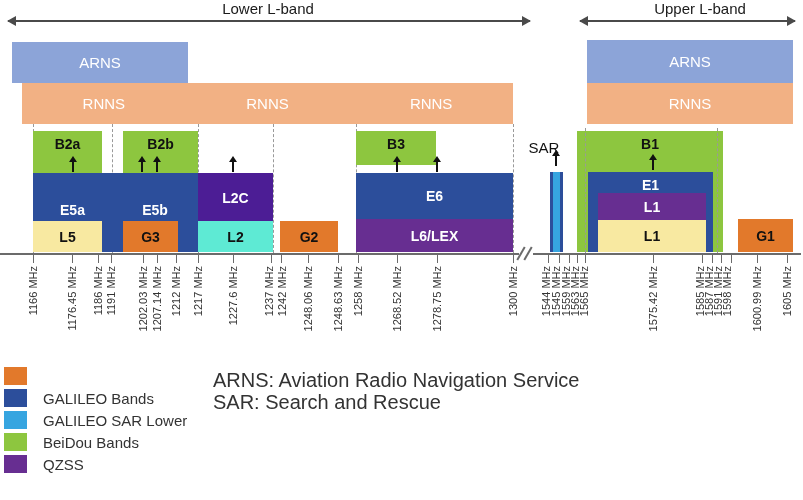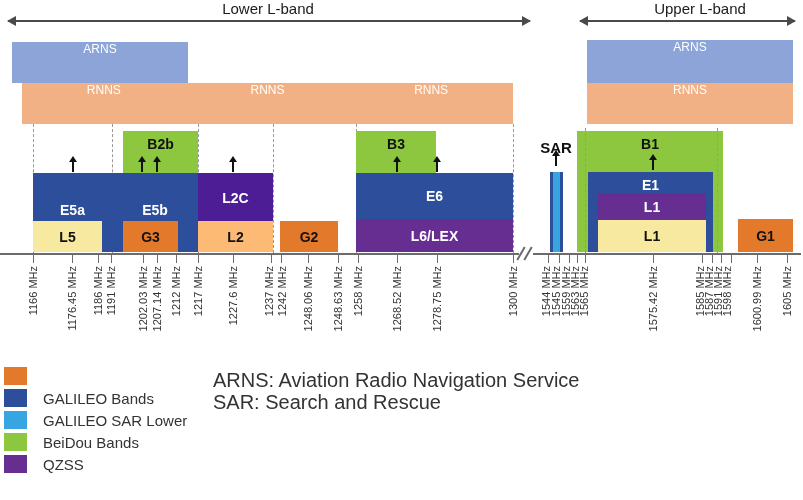--- a/index.html
+++ b/index.html
@@ -6,22 +6,22 @@
   .stage{position:relative;width:803px;height:500px;background:#fff;
          font-family:"Liberation Sans",sans-serif;overflow:hidden;}
 
   .title{position:absolute;top:0;width:220px;text-align:center;font-size:15px;color:#1a1a1a;}
 
   .harrow{position:absolute;top:20px;height:2px;background:#4a4a4a;}
   .ah{position:absolute;width:0;height:0;top:-4px;}
   .ah.l{left:-1px;border-top:5px solid transparent;border-bottom:5px solid transparent;border-right:9px solid #4a4a4a;}
   .ah.r{right:-1px;border-top:5px solid transparent;border-bottom:5px solid transparent;border-left:9px solid #4a4a4a;}
 
-  .bar{position:absolute;display:flex;justify-content:center;
-       color:#fff;font-size:12px;z-index:1;}
+  .bar{position:absolute;display:flex;align-items:center;justify-content:center;
+       color:#fff;font-size:15px;z-index:1;}
   .bar.multi{justify-content:space-around;}
 
   .dash{position:absolute;width:0;border-left:1px dashed #999;z-index:0;}
   .dash.over{z-index:4;}
 
   .block{position:absolute;box-sizing:border-box;display:flex;justify-content:center;
          align-items:center;font-size:14px;font-weight:700;color:#111;z-index:1;}
   .block.light{color:#fff;}
   .block.top{align-items:flex-start;padding-top:5px;}
   .block.low{align-items:flex-end;padding-bottom:34px;}
@@ -33,22 +33,22 @@
   .uparrow::before{content:"";position:absolute;top:-6px;left:-3px;width:0;height:0;
        border-left:4px solid transparent;border-right:4px solid transparent;border-bottom:6px solid #111;}
 
   .axisline{position:absolute;top:253px;height:2px;background:#6b6b6b;z-index:5;}
   .tick{position:absolute;top:255px;width:1px;height:8px;background:#6b6b6b;z-index:5;}
   .brk{position:absolute;top:246px;width:2px;height:15px;background:#6b6b6b;transform:rotate(30deg);z-index:6;}
 
   .freq{position:absolute;top:342px;height:13px;width:76px;transform-origin:0 0;
         transform:rotate(-90deg);text-align:right;font-size:11px;color:#333;white-space:nowrap;}
 
-  .sartext{position:absolute;left:524px;top:139px;width:64px;text-align:center;
-           font-size:15px;font-weight:700;color:#111;}
+  .sartext{position:absolute;left:512px;top:139px;width:64px;text-align:center;
+           font-size:15px;font-weight:400;color:#111;}
 
   .legend{position:absolute;left:4px;top:367px;}
   .lrow{display:flex;align-items:center;height:18px;margin-bottom:4px;}
   .sw{width:23px;height:18px;margin-right:16px;}
   .ltext{font-size:15px;color:#333;}
   .abbr{position:absolute;left:213px;font-size:20px;color:#333;}
 </style>
 </head>
 <body>
 
@@ -82,24 +82,27 @@
 
   <div class="dash" style="left:33px;top:124px;height:129px;"></div>
   <div class="dash" style="left:112px;top:124px;height:129px;"></div>
   <div class="dash" style="left:198px;top:124px;height:129px;"></div>
   <div class="dash" style="left:273px;top:124px;height:129px;"></div>
   <div class="dash" style="left:356px;top:124px;height:129px;"></div>
   <div class="dash" style="left:513px;top:124px;height:129px;"></div>
   <div class="dash over" style="left:585px;top:128px;height:125px;"></div>
   <div class="dash over" style="left:717px;top:128px;height:125px;"></div>
 
+  <div class="block top" style="left: 33px; top: 131px; width: 69px; height: 42px; background-color: rgb(141, 198, 63);">
+    <span>B2a</span>
+    </div>
   <div class="block top" style="left: 123px; top: 131px; width: 75px; height: 42px; background-color: rgb(141, 198, 63);">
     <span>B2b</span>
     </div>
-  <div class="block top" style="left: 356px; top: 131px; width: 80px; height: 42px; background-color: rgb(141, 198, 63);">
+  <div class="block top" style="left: 356px; top: 131px; width: 80px; height: 34px; background-color: rgb(141, 198, 63);">
     <span>B3</span>
     </div>
 
   <div class="block low light" style="left: 33px; top: 173px; width: 79px; height: 79px; background-color: rgb(44, 78, 155);">
     <span>E5a</span>
     </div>
   <div class="block low light" style="left: 112px; top: 173px; width: 86px; height: 79px; background-color: rgb(44, 78, 155);">
     <span>E5b</span>
     </div>
   <div class="block light" style="left: 198px; top: 173px; width: 75px; height: 49px; background-color: #4c1d95;">
@@ -111,21 +114,21 @@
   <div class="block light" style="left: 356px; top: 219px; width: 157px; height: 33px; background-color: rgb(103, 46, 145);">
     <span>L6/LEX</span>
     </div>
 
   <div class="block z2" style="left: 33px; top: 221px; width: 69px; height: 31px; background-color: rgb(248, 233, 161);">
     <span>L5</span>
     </div>
   <div class="block z2" style="left: 123px; top: 221px; width: 55px; height: 31px; background-color: rgb(226, 121, 43);">
     <span>G3</span>
     </div>
-  <div class="block z2" style="left: 198px; top: 221px; width: 75px; height: 31px; background-color: #fdba74;">
+  <div class="block z2" style="left: 198px; top: 221px; width: 75px; height: 31px; background-color: #5eead4;">
     <span>L2</span>
     </div>
   <div class="block" style="left: 280px; top: 221px; width: 58px; height: 31px; background-color: rgb(226, 121, 43);">
     <span>G2</span>
     </div>
 
   <div class="sartext">SAR</div>
   <div class="sarbar" style="left: 550px; top: 172px; width: 13px; height: 80px; border-left: 3px solid rgb(44, 78, 155); border-right: 3px solid rgb(44, 78, 155); background-color: rgb(54, 165, 224);"></div>
 
   <div class="block top" style="left: 577px; top: 131px; width: 146px; height: 121px; background-color: rgb(141, 198, 63);">

